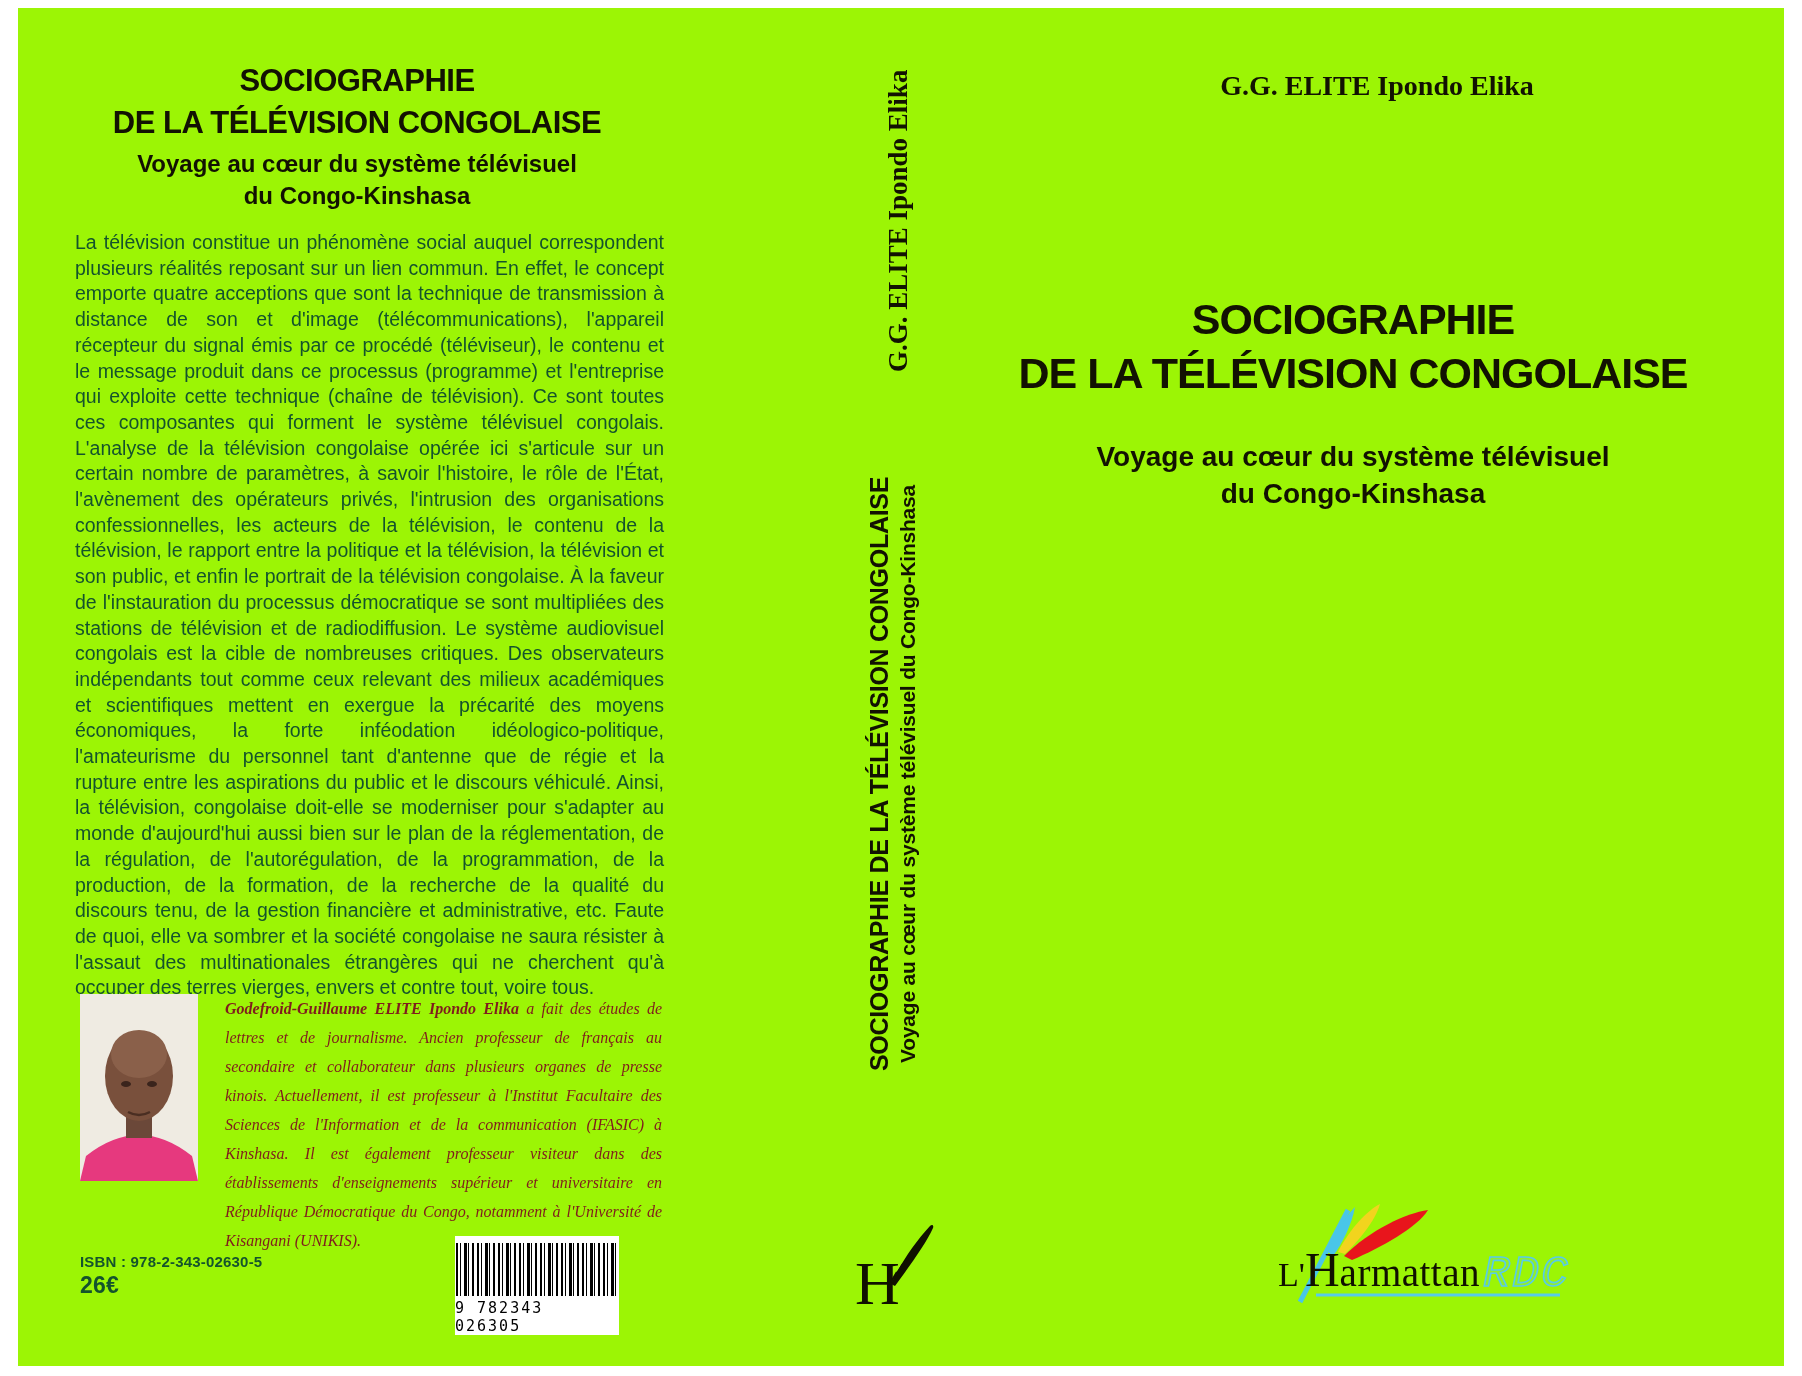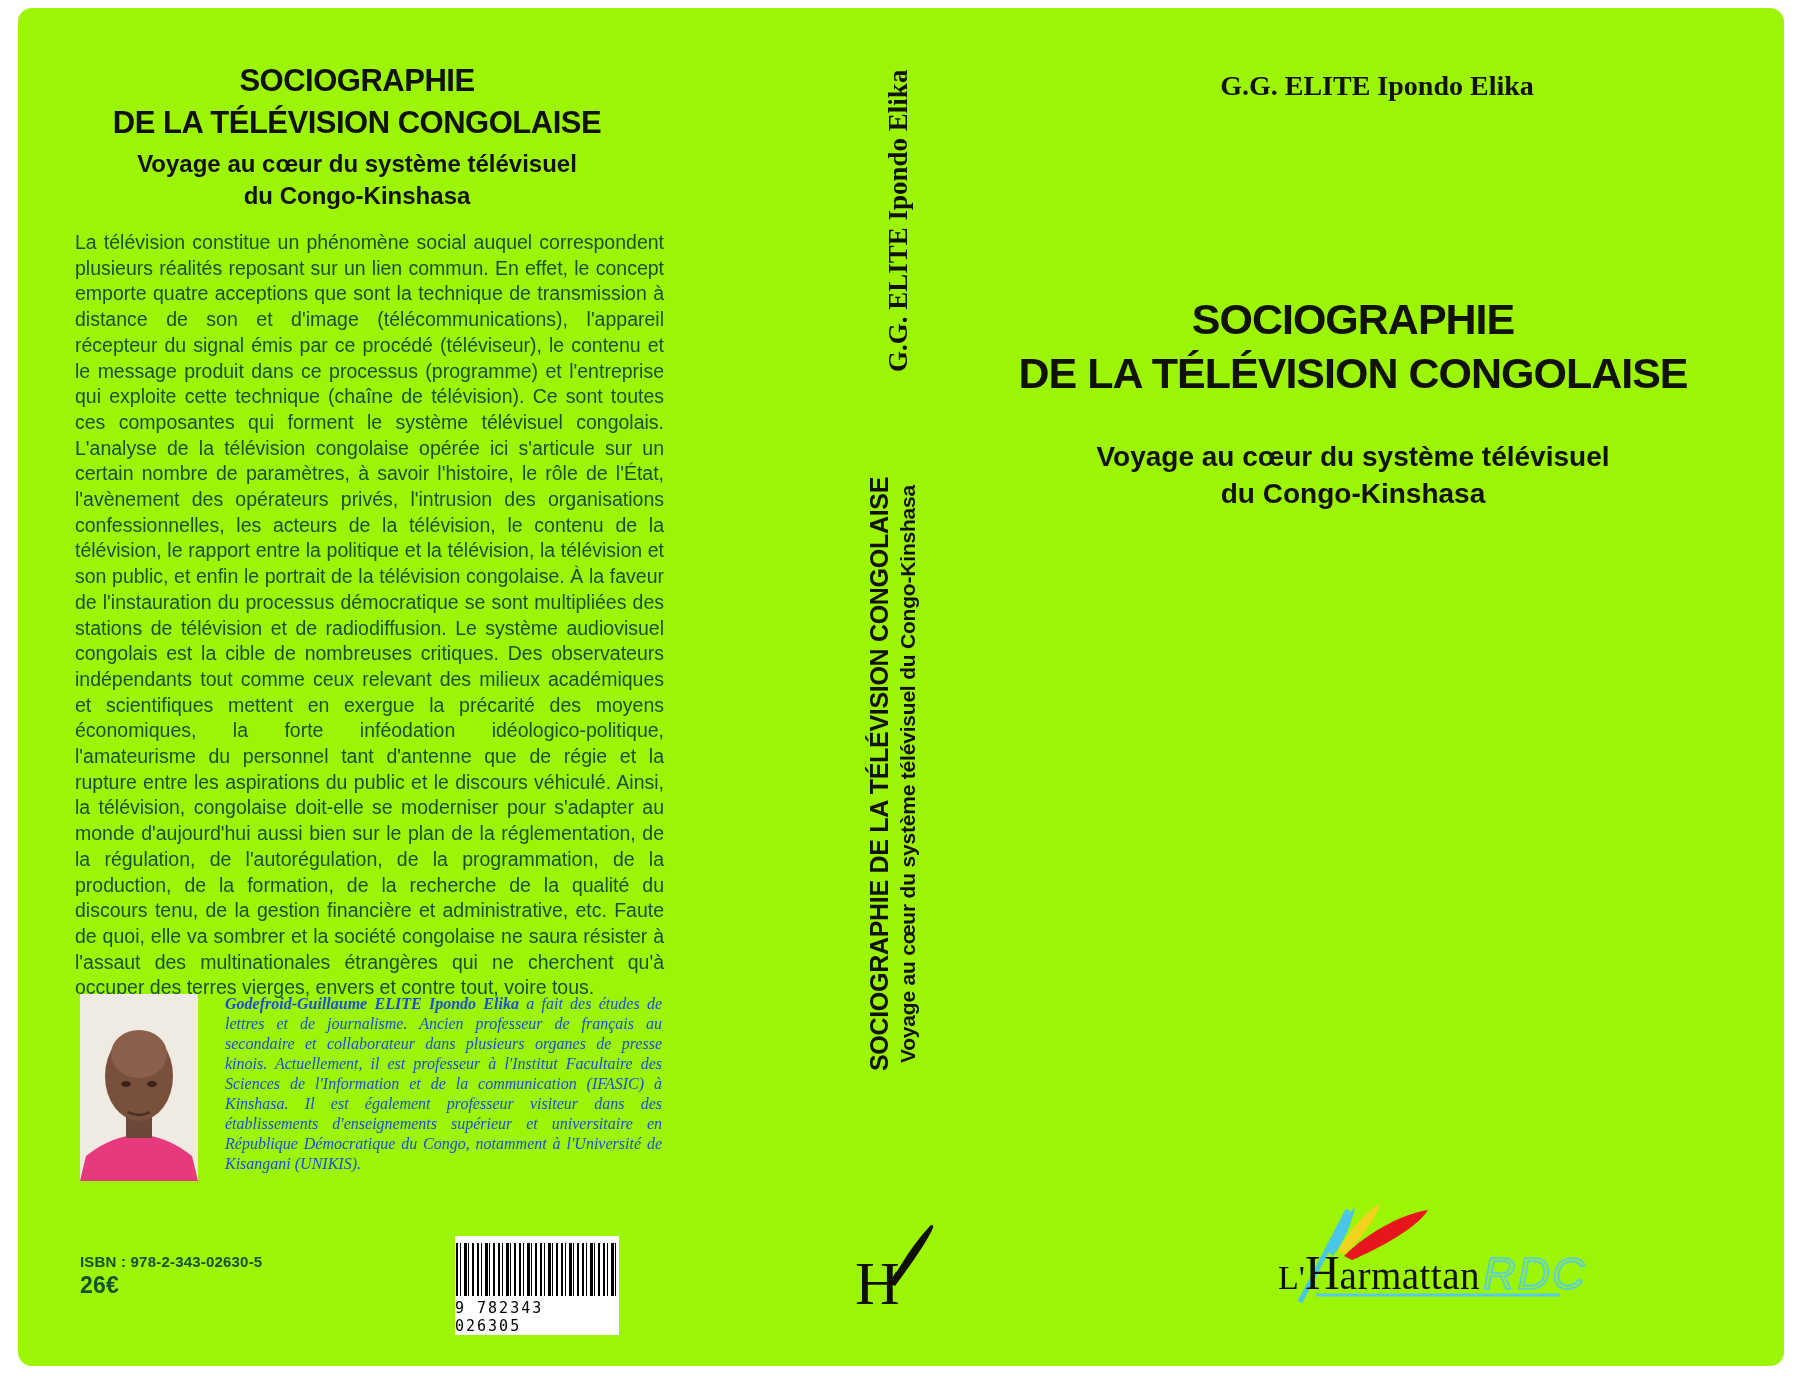--- a/index.html
+++ b/index.html
@@ -2,43 +2,43 @@
 <html><head>
 <meta charset="utf-8">
 <style>
   html,body{margin:0;padding:0;}
   body{
     width:1802px;height:1376px;position:relative;background:#ffffff;
     font-family:"Liberation Sans",sans-serif;overflow:hidden;
   }
   .cover{
     position:absolute;left:18px;top:8px;width:1766px;height:1358px;
-    background:#9CF505;color:#141403;border-radius:14px;
+    background:#9CF505;color:#141403;
   }
   .abs{position:absolute;}
 
   
   .bc-title{
     left:39px;top:52px;width:600px;text-align:center;
     font-weight:bold;font-size:31px;line-height:42px;letter-spacing:-0.5px;color:#121202;
   }
   .bc-subtitle{
     left:39px;top:140px;width:600px;text-align:center;
     font-weight:bold;font-size:24px;line-height:32px;color:#121202;
   }
   .bc-synopsis{
     left:57px;top:222px;width:589px;height:600px;
     font-family:Liberation Sans, sans-serif;font-size:19.5px;line-height:25.7px;
     text-align:justify;color:#14532d;
   }
   .bio-photo{left:62px;top:986px;width:118px;height:187px;}
   .bio-text{
     left:207px;top:986px;width:437px;
-    font-family:"Liberation Serif",serif;font-style:italic;font-size:16px;line-height:20px;
-    text-align:justify;color:#1d4ed8;
+    font-family:"Liberation Serif",serif;font-style:italic;font-size:16px;line-height:29px;
+    text-align:justify;color:#7f1d1d;
   }
   .bio-text .bio-name{font-weight:bold;}
   .bc-isbn{
     left:62px;top:1244px;width:300px;
     font-weight:bold;font-size:15px;line-height:20px;letter-spacing:0.2px;color:#14532d;
   }
   .bc-price{font-size:23px;line-height:26px;}
   .barcode{
     left:437px;top:1228px;width:164px;height:99px;background:#ffffff;
     display:flex;flex-direction:column;align-items:center;
@@ -93,21 +93,21 @@
   .harmattan-logo{left:1258px;top:1192px;width:292px;height:108px;}
   .harmattan-logo svg{position:absolute;left:0;top:0;}
   .lh-text{
     position:absolute;left:2px;bottom:8px;display:flex;align-items:baseline;
     font-family:"Liberation Serif",serif;color:#101000;white-space:nowrap;
   }
   .lh-prefix{font-size:34px;}
   .lh-initial{font-size:48px;}
   .lh-rest{font-size:39px;letter-spacing:0.5px;}
   .lh-rdc{
-    font-family:Liberation Sans, sans-serif;font-style:italic;font-size:45px;
+    font-family:Liberation Mono, monospace;font-style:italic;font-size:45px;
     margin-left:3px;color:rgba(99,207,237,0.18);
     -webkit-text-stroke:1.6px #58CBE9;letter-spacing:2px;
   }
 </style>
 </head>
 <body>
 
 <div class="cover">
 
   <div class="abs bc-title">

